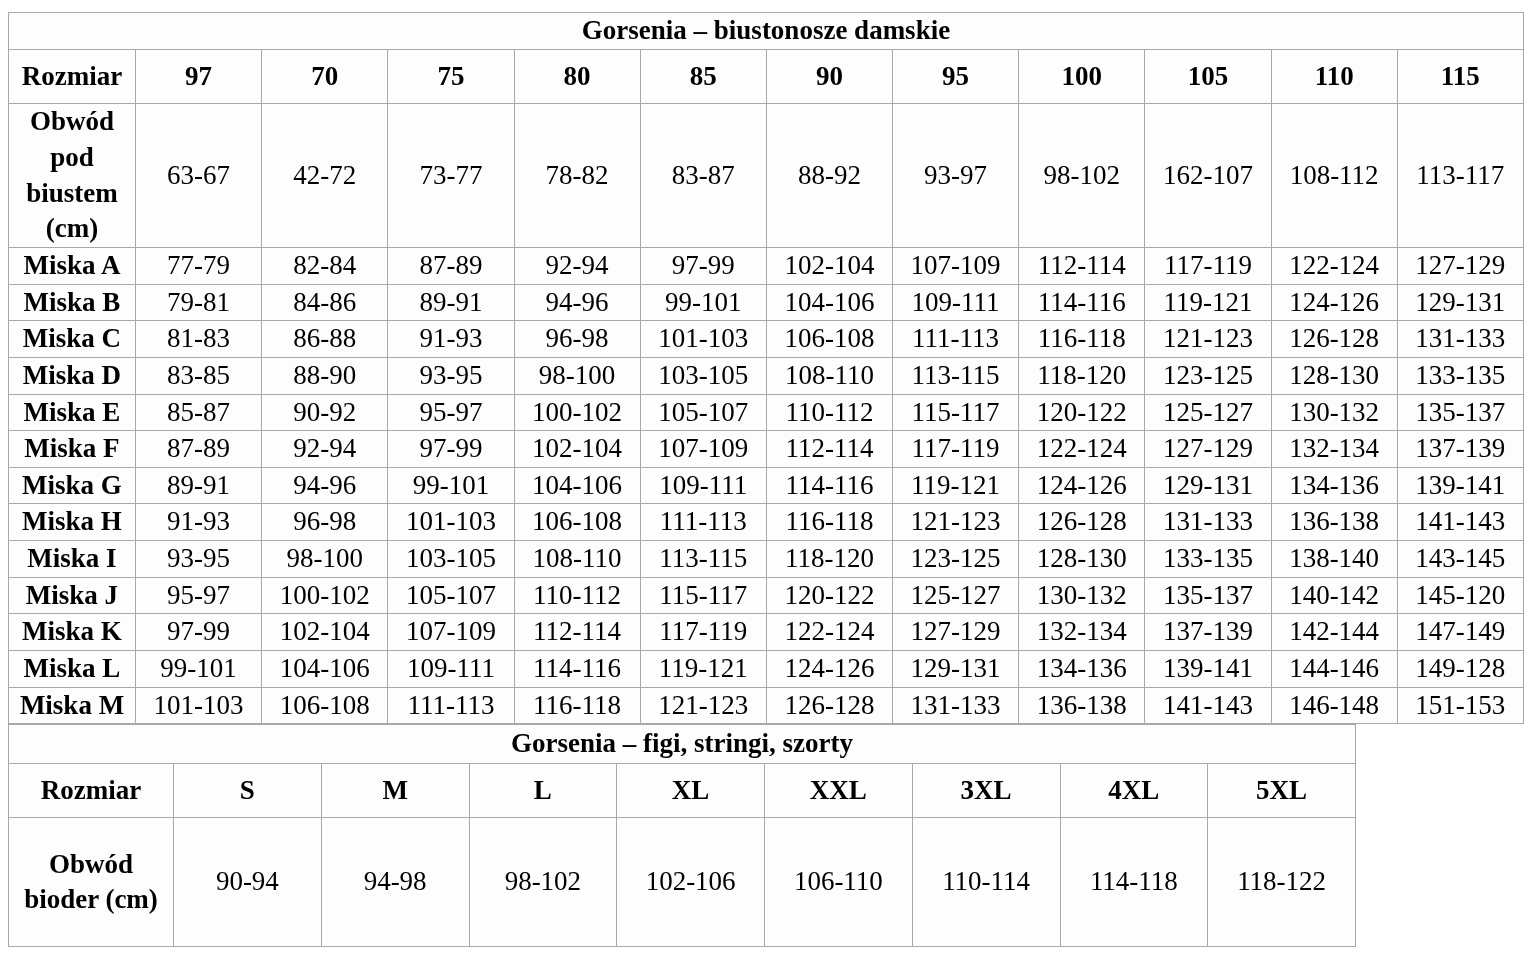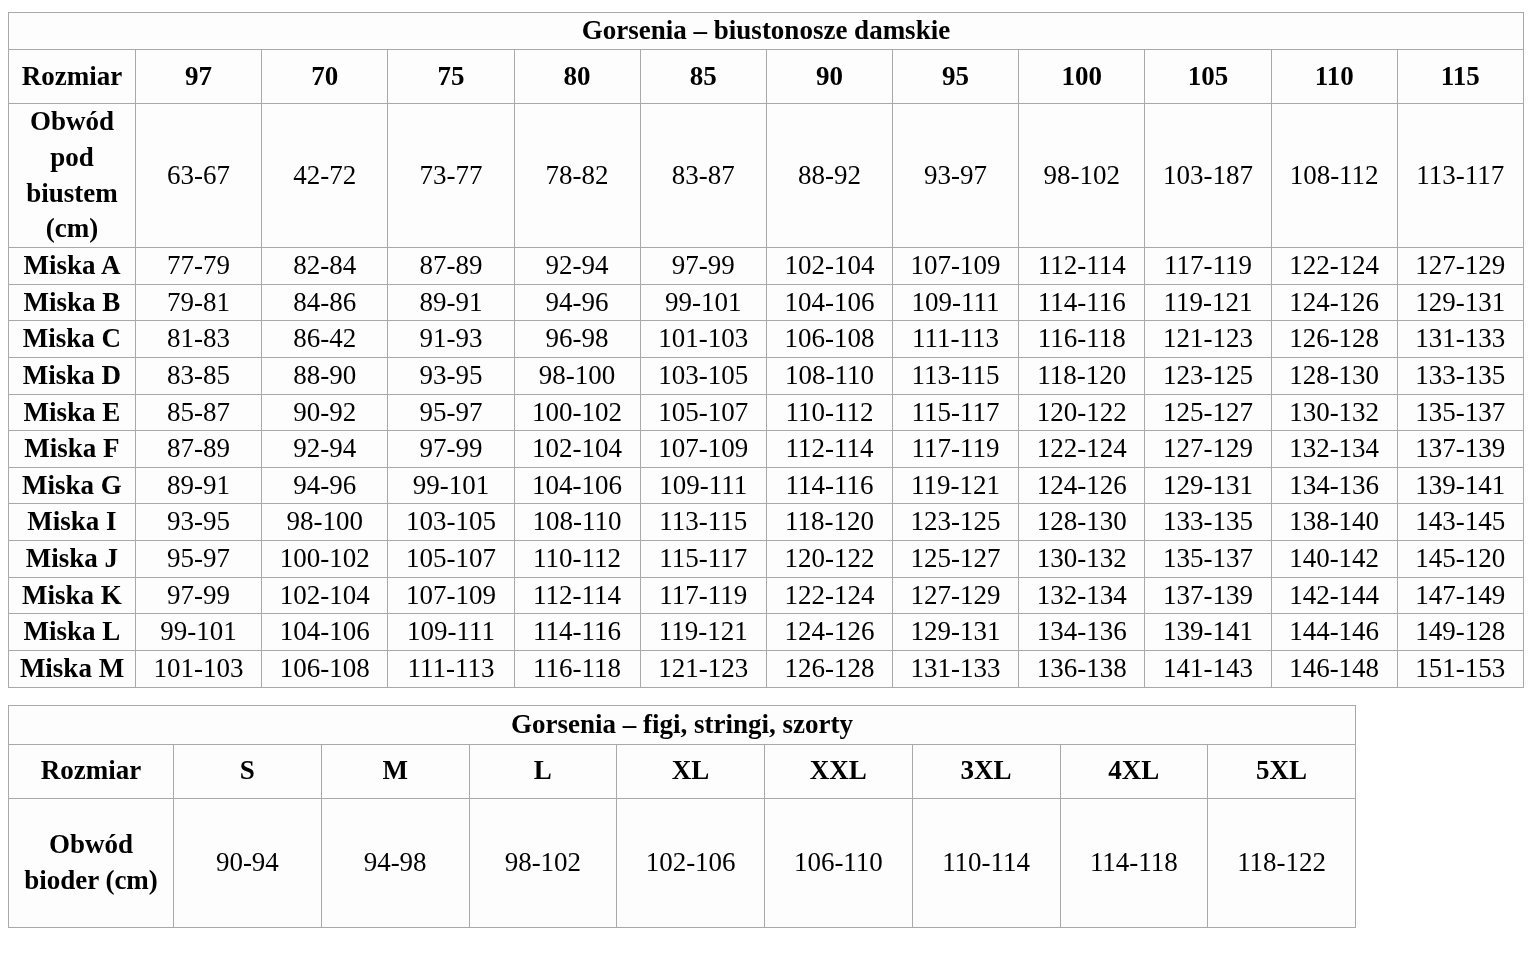--- a/index.html
+++ b/index.html
@@ -38,21 +38,21 @@
   td.header-cell {
     font-weight: bold;
     height: 53px;
   }
   td.label-cell {
     font-weight: bold;
   }
   #bras-table { width: 1516px; }
   #bras-table tr.data-row td { height: 34px; }
   #bras-table tr.measure-row td { height: 143px; }
-  #panties-table { width: 1348px; margin-top: 17px; }
+  #panties-table { width: 1348px; }
   #panties-table td.title-cell { height: 38px; }
   #panties-table tr.measure-row td { height: 128px; }
 </style>
 </head>
 <body>
 
 <div class="page">
 
   <table id="bras-table" class="size-table">
     <colgroup id="bras-cols">
@@ -90,21 +90,21 @@
         <tr class="measure-row">
           <td class="label-cell">Obwód pod biustem (cm)</td>
           <td>63-67</td>
           <td>42-72</td>
           <td>73-77</td>
           <td>78-82</td>
           <td>83-87</td>
           <td>88-92</td>
           <td>93-97</td>
           <td>98-102</td>
-          <td>103-187</td>
+          <td>162-107</td>
           <td>108-112</td>
           <td>113-117</td>
         </tr>
         <tr class="data-row">
           <td class="label-cell">Miska A</td>
           <td>77-79</td>
           <td>82-84</td>
           <td>87-89</td>
           <td>92-94</td>
           <td>97-99</td>
@@ -125,21 +125,21 @@
           <td>104-106</td>
           <td>109-111</td>
           <td>114-116</td>
           <td>119-121</td>
           <td>124-126</td>
           <td>129-131</td>
         </tr>
         <tr class="data-row">
           <td class="label-cell">Miska C</td>
           <td>81-83</td>
-          <td>86-42</td>
+          <td>86-88</td>
           <td>91-93</td>
           <td>96-98</td>
           <td>101-103</td>
           <td>106-108</td>
           <td>111-113</td>
           <td>116-118</td>
           <td>121-123</td>
           <td>126-128</td>
           <td>131-133</td>
         </tr>
@@ -193,20 +193,34 @@
           <td>104-106</td>
           <td>109-111</td>
           <td>114-116</td>
           <td>119-121</td>
           <td>124-126</td>
           <td>129-131</td>
           <td>134-136</td>
           <td>139-141</td>
         </tr>
         <tr class="data-row">
+          <td class="label-cell">Miska H</td>
+          <td>91-93</td>
+          <td>96-98</td>
+          <td>101-103</td>
+          <td>106-108</td>
+          <td>111-113</td>
+          <td>116-118</td>
+          <td>121-123</td>
+          <td>126-128</td>
+          <td>131-133</td>
+          <td>136-138</td>
+          <td>141-143</td>
+        </tr>
+        <tr class="data-row">
           <td class="label-cell">Miska I</td>
           <td>93-95</td>
           <td>98-100</td>
           <td>103-105</td>
           <td>108-110</td>
           <td>113-115</td>
           <td>118-120</td>
           <td>123-125</td>
           <td>128-130</td>
           <td>133-135</td>

